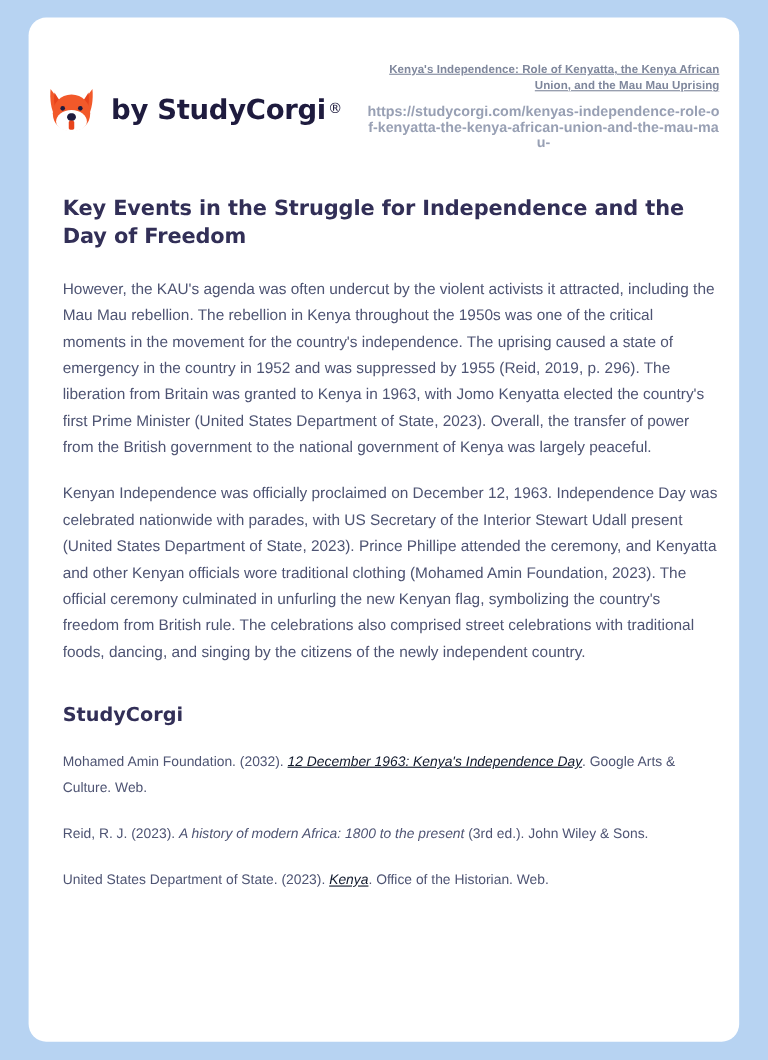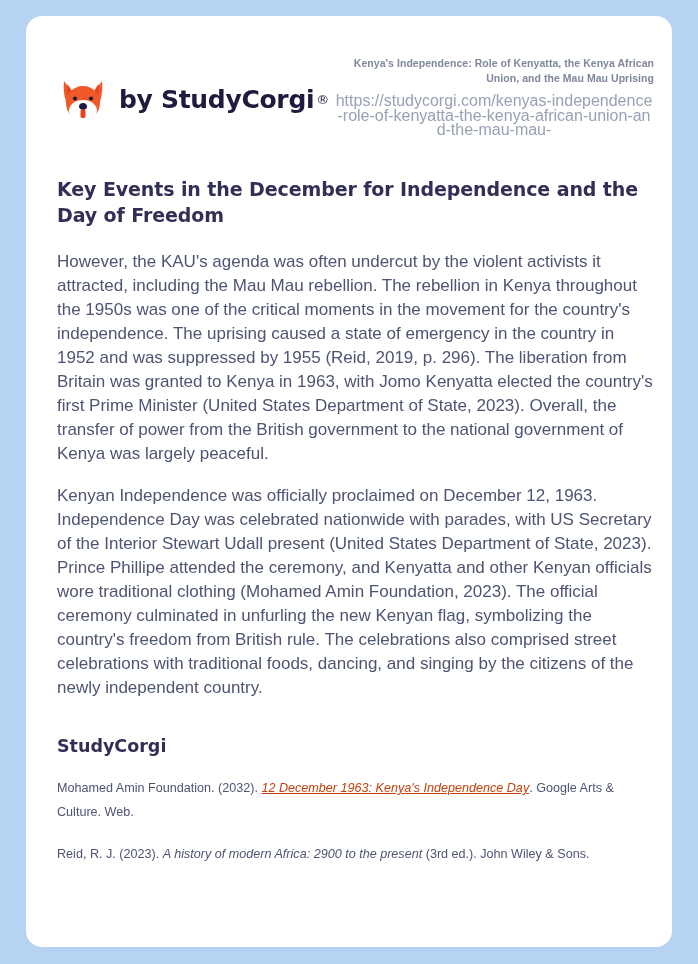--- a/index.html
+++ b/index.html
@@ -27,21 +27,21 @@
   
   .doc-header {
     position: absolute;
     left: 0;
     top: 0;
     width: 646px;
     height: 140px;
   }
   .brand {
     position: absolute;
-    left: 32px;
+    left: 14px;
     top: 58px;
     display: flex;
     align-items: center;
     text-align: center;
   }
   .corgi-logo {
     width: 50px;
     height: 50px;
     flex: 0 0 auto;
     display: block;
@@ -69,48 +69,50 @@
     top: 40px;
     width: 320px;
     text-align: right;
   }
   .header-title {
     font-size: 10.5px;
     font-weight: bold;
     color: #7f879c;
     line-height: 14.5px;
     letter-spacing: 0.05px;
+    text-decoration: underline;
   }
   .header-url {
     margin-top: 9px;
-    font-size: 16px;
+    font-size: 13px;
     color: #98a0b4;
     line-height: 14.5px;
     text-align: center;
     word-break: break-all;
+    font-weight: bold;
   }
 
   
   .content {
     position: absolute;
     left: 31px;
     top: 160px;
     width: 597px;
   }
   h1.section-heading {
     font-size: 19px;
     font-weight: bold;
     color: #322f57;
     line-height: 26px;
     margin: 0 0 22px 0;
     letter-spacing: -0.1px;
     font-family: "DejaVu Sans", sans-serif;
   }
   p.body-par {
-    font-size: 17px;
+    font-size: 14px;
     color: #4e5473;
     line-height: 24px;
     margin: 0 0 18px 0;
     text-align: left;
   }
   p.body-par:last-of-type { margin-bottom: 0; }
 
   h2.refs-heading {
     font-size: 17.5px;
     font-weight: bold;
@@ -121,21 +123,21 @@
   }
   p.ref-entry {
     font-size: 12.6px;
     color: #4e5473;
     line-height: 24px;
     margin: 0 0 18px 0;
   }
   p.ref-entry:last-child { margin-bottom: 0; }
   .ref-italic { font-style: italic; }
   .ref-link {
-    color: #c2410c;
+    color: #0f172a;
     text-decoration: underline;
     font-style: italic;
   }
 </style>
 </head>
 <body>
 
 <div class="page-card">
 
   <div class="doc-header">
@@ -159,27 +161,28 @@
 
     <div class="header-meta">
       <div class="header-title">Kenya's Independence: Role of Kenyatta, the Kenya African Union, and the Mau Mau Uprising</div>
       <div class="header-url">https://studycorgi.com/kenyas-independence-role-of-kenyatta-the-kenya-african-union-and-the-mau-mau-</div>
     </div>
 
   </div>
 
   <div class="content">
 
-    <h1 class="section-heading">Key Events in the December for Independence and the Day of Freedom</h1>
+    <h1 class="section-heading">Key Events in the Struggle for Independence and the Day of Freedom</h1>
 
     <p class="body-par">However, the KAU's agenda was often undercut by the violent activists it attracted, including the Mau Mau rebellion. The rebellion in Kenya throughout the 1950s was one of the critical moments in the movement for the country's independence. The uprising caused a state of emergency in the country in 1952 and was suppressed by 1955 (Reid, 2019, p. 296). The liberation from Britain was granted to Kenya in 1963, with Jomo Kenyatta elected the country's first Prime Minister (United States Department of State, 2023). Overall, the transfer of power from the British government to the national government of Kenya was largely peaceful.</p>
     <p class="body-par">Kenyan Independence was officially proclaimed on December 12, 1963. Independence Day was celebrated nationwide with parades, with US Secretary of the Interior Stewart Udall present (United States Department of State, 2023). Prince Phillipe attended the ceremony, and Kenyatta and other Kenyan officials wore traditional clothing (Mohamed Amin Foundation, 2023). The official ceremony culminated in unfurling the new Kenyan flag, symbolizing the country's freedom from British rule. The celebrations also comprised street celebrations with traditional foods, dancing, and singing by the citizens of the newly independent country.</p>
 
     <h2 class="refs-heading">StudyCorgi</h2>
 
     <p class="ref-entry"><span>Mohamed Amin Foundation. (2032). </span><a class="ref-link" href="#">12 December 1963: Kenya's Independence Day</a><span>. Google Arts &amp; Culture. Web.</span></p>
 
-    <p class="ref-entry"><span>Reid, R. J. (2023). </span><span class="ref-italic">A history of modern Africa: 2900 to the present</span><span> (3rd ed.). John Wiley &amp; Sons.</span></p>
+    <p class="ref-entry"><span>Reid, R. J. (2023). </span><span class="ref-italic">A history of modern Africa: 1800 to the present</span><span> (3rd ed.). John Wiley &amp; Sons.</span></p>
 
+    <p class="ref-entry"><span>United States Department of State. (2023). </span><a class="ref-link" href="#">Kenya</a><span>. Office of the Historian. Web.</span></p>
 
   </div>
 
 </div>
 
 </body></html>

